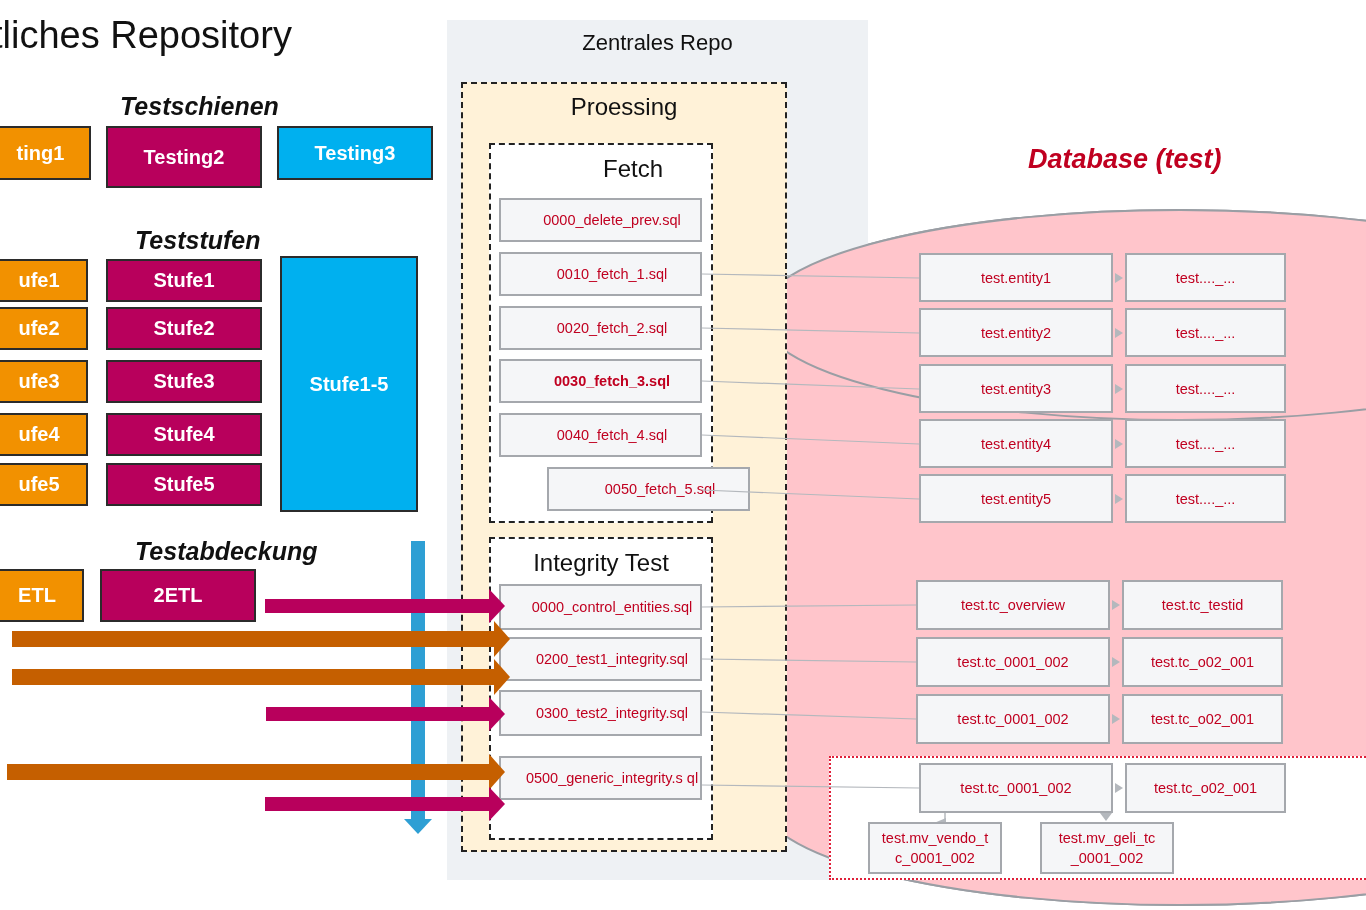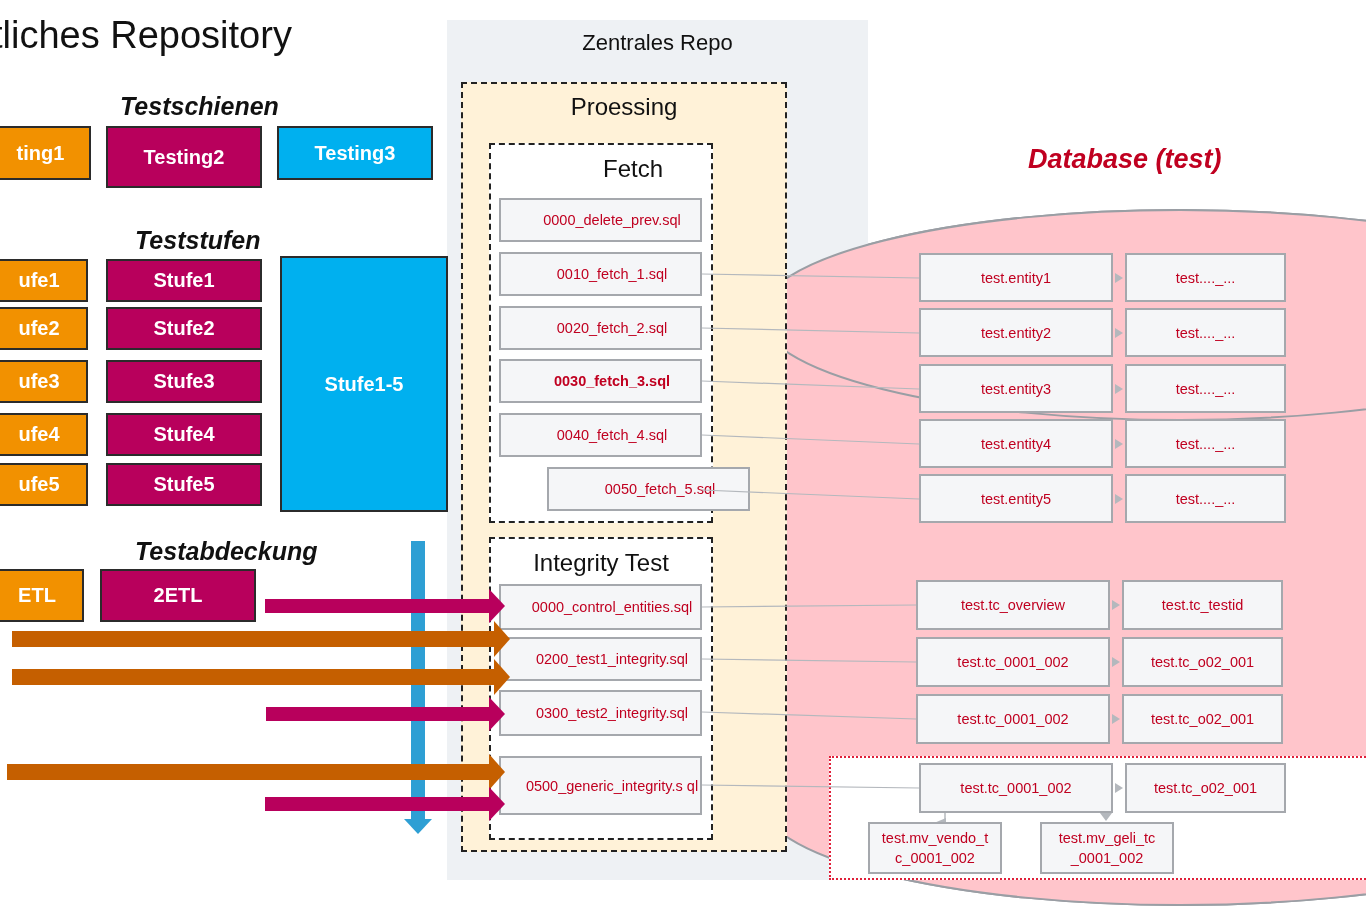--- a/index.html
+++ b/index.html
@@ -52,21 +52,21 @@
     <div class="abs file" style="left:499px;top:413px;width:203px;height:44px;">0040_fetch_4.sql</div>
     <div class="abs file" style="left:499px;top:467px;width:203px;height:44px;margin-left:48px;">0050_fetch_5.sql</div>
   </div>
 
 <div class="abs sub" style="left:489px;top:537px;width:224px;height:303px;"></div>
 <div class="abs subtitle" style="left:489px;top:549px;width:224px;">Integrity Test</div>
 <div id="integ-files">
     <div class="abs file" style="left:499px;top:584px;width:203px;height:46px;">0000_control_entities.sql</div>
     <div class="abs file" style="left:499px;top:637px;width:203px;height:44px;">0200_test1_integrity.sql</div>
     <div class="abs file" style="left:499px;top:690px;width:203px;height:46px;">0300_test2_integrity.sql</div>
-    <div class="abs file" style="left:499px;top:756px;width:203px;height:59px;">0500_generic_integrity.s ql</div>
+    <div class="abs file" style="left:499px;top:756px;width:203px;height:44px;">0500_generic_integrity.s ql</div>
   </div>
 
 <div class="abs" style="left:829px;top:756px;width:560px;height:124px;background:#ffffff;border:2px dotted #e0203a;"></div>
 
 <svg width="1366" height="910" id="links" style="pointer-events:none;">
     <line x1="702" y1="274" x2="919" y2="278" stroke="#b4b8bd" stroke-width="1.2"></line>
     <line x1="702" y1="328" x2="919" y2="333" stroke="#b4b8bd" stroke-width="1.2"></line>
     <line x1="702" y1="381" x2="919" y2="389" stroke="#b4b8bd" stroke-width="1.2"></line>
     <line x1="702" y1="435" x2="919" y2="444" stroke="#b4b8bd" stroke-width="1.2"></line>
     <line x1="702" y1="490" x2="919" y2="499" stroke="#b4b8bd" stroke-width="1.2"></line>
@@ -115,21 +115,21 @@
     <div class="abs blk magenta" style="left:106px;top:259px;width:156px;height:43px;">Stufe1</div>
     <div class="abs blk orange" style="left:-10px;top:307px;width:98px;height:43px;">ufe2</div>
     <div class="abs blk magenta" style="left:106px;top:307px;width:156px;height:43px;">Stufe2</div>
     <div class="abs blk orange" style="left:-10px;top:360px;width:98px;height:43px;">ufe3</div>
     <div class="abs blk magenta" style="left:106px;top:360px;width:156px;height:43px;">Stufe3</div>
     <div class="abs blk orange" style="left:-10px;top:413px;width:98px;height:43px;">ufe4</div>
     <div class="abs blk magenta" style="left:106px;top:413px;width:156px;height:43px;">Stufe4</div>
     <div class="abs blk orange" style="left:-10px;top:463px;width:98px;height:43px;">ufe5</div>
     <div class="abs blk magenta" style="left:106px;top:463px;width:156px;height:43px;">Stufe5</div>
   </div>
-<div class="abs blk cyan" style="left:280px;top:256px;width:168px;height:256px;">Stufe1-5</div>
+<div class="abs blk cyan" style="left:280px;top:256px;width:138px;height:256px;">Stufe1-5</div>
 
 <div class="abs heading" style="left:102px;top:537px;margin-left:33px;">Testabdeckung</div>
 <div class="abs blk orange" style="left:-10px;top:569px;width:94px;height:53px;">ETL</div>
 <div class="abs blk magenta" style="left:100px;top:569px;width:156px;height:53px;">2ETL</div>
 
 <div class="abs dbtitle" style="left:1028px;top:144px;">Database (test)</div>
 <div id="db">
     <div class="abs dbbox" style="left:919px;top:253px;width:194px;height:49px;">test.entity1</div>
     <div class="abs dbbox" style="left:1125px;top:253px;width:161px;height:49px;">test...._...</div>
     <div class="abs dbbox" style="left:919px;top:308px;width:194px;height:49px;">test.entity2</div>

